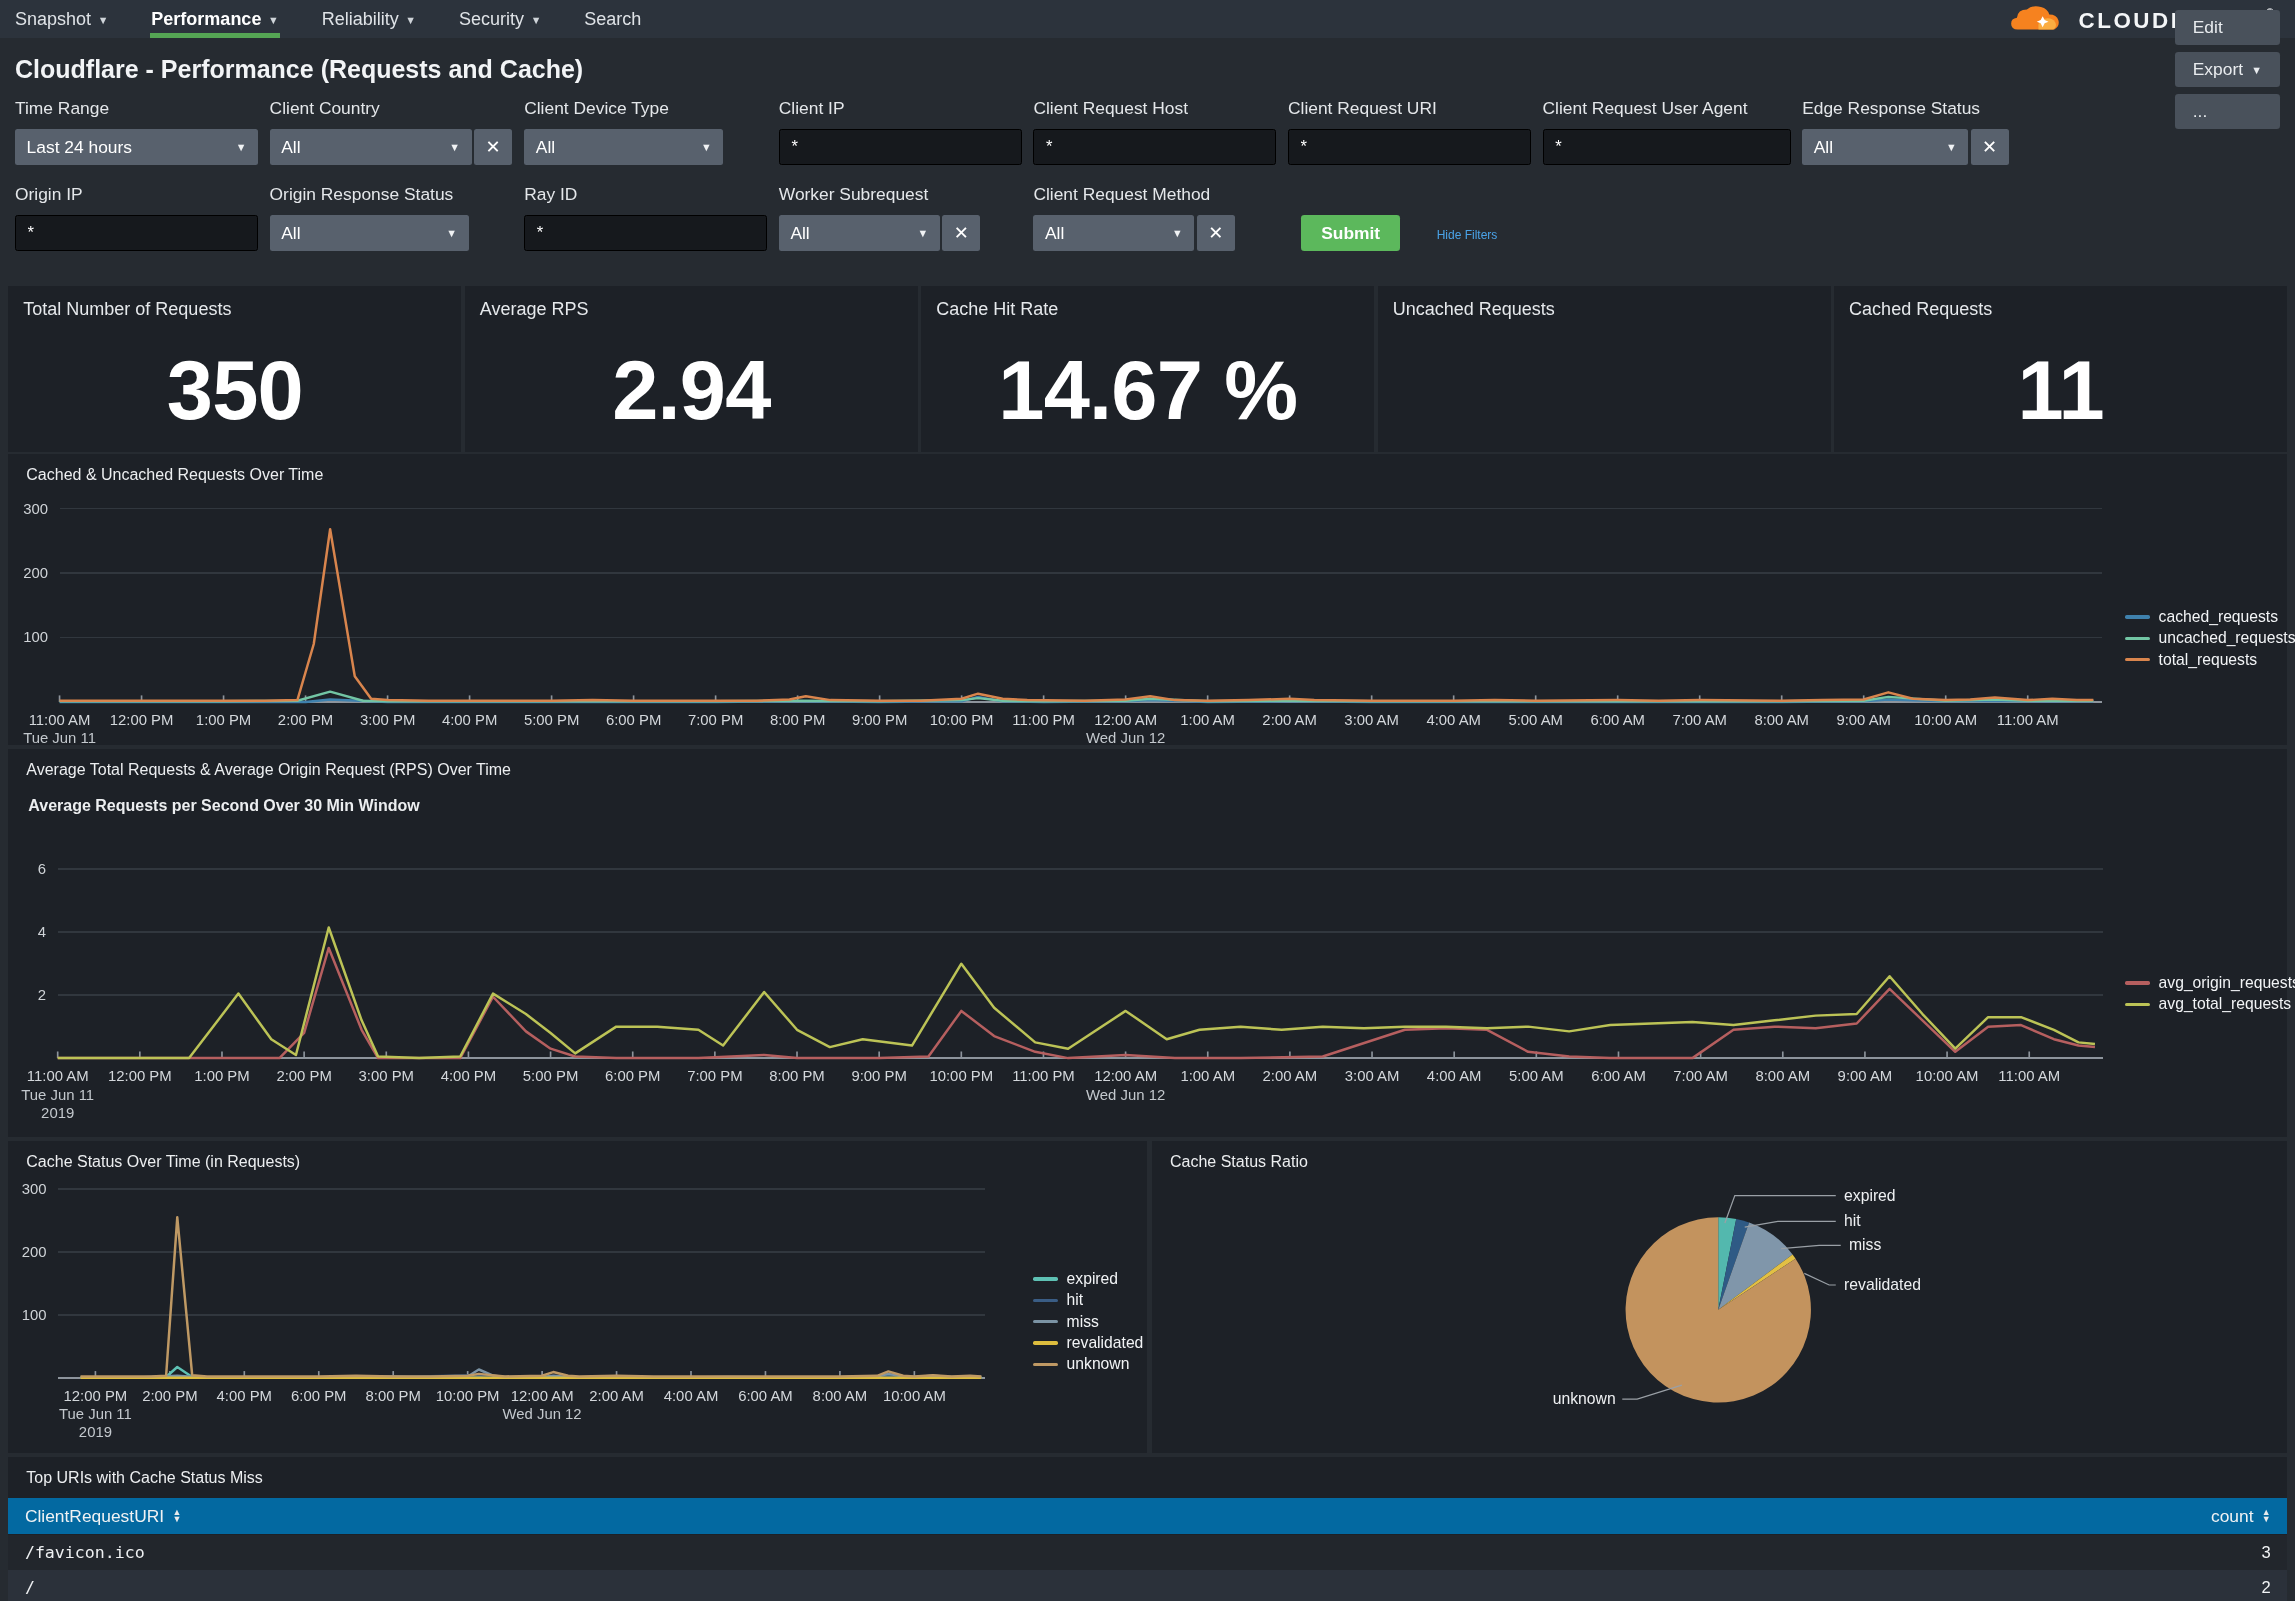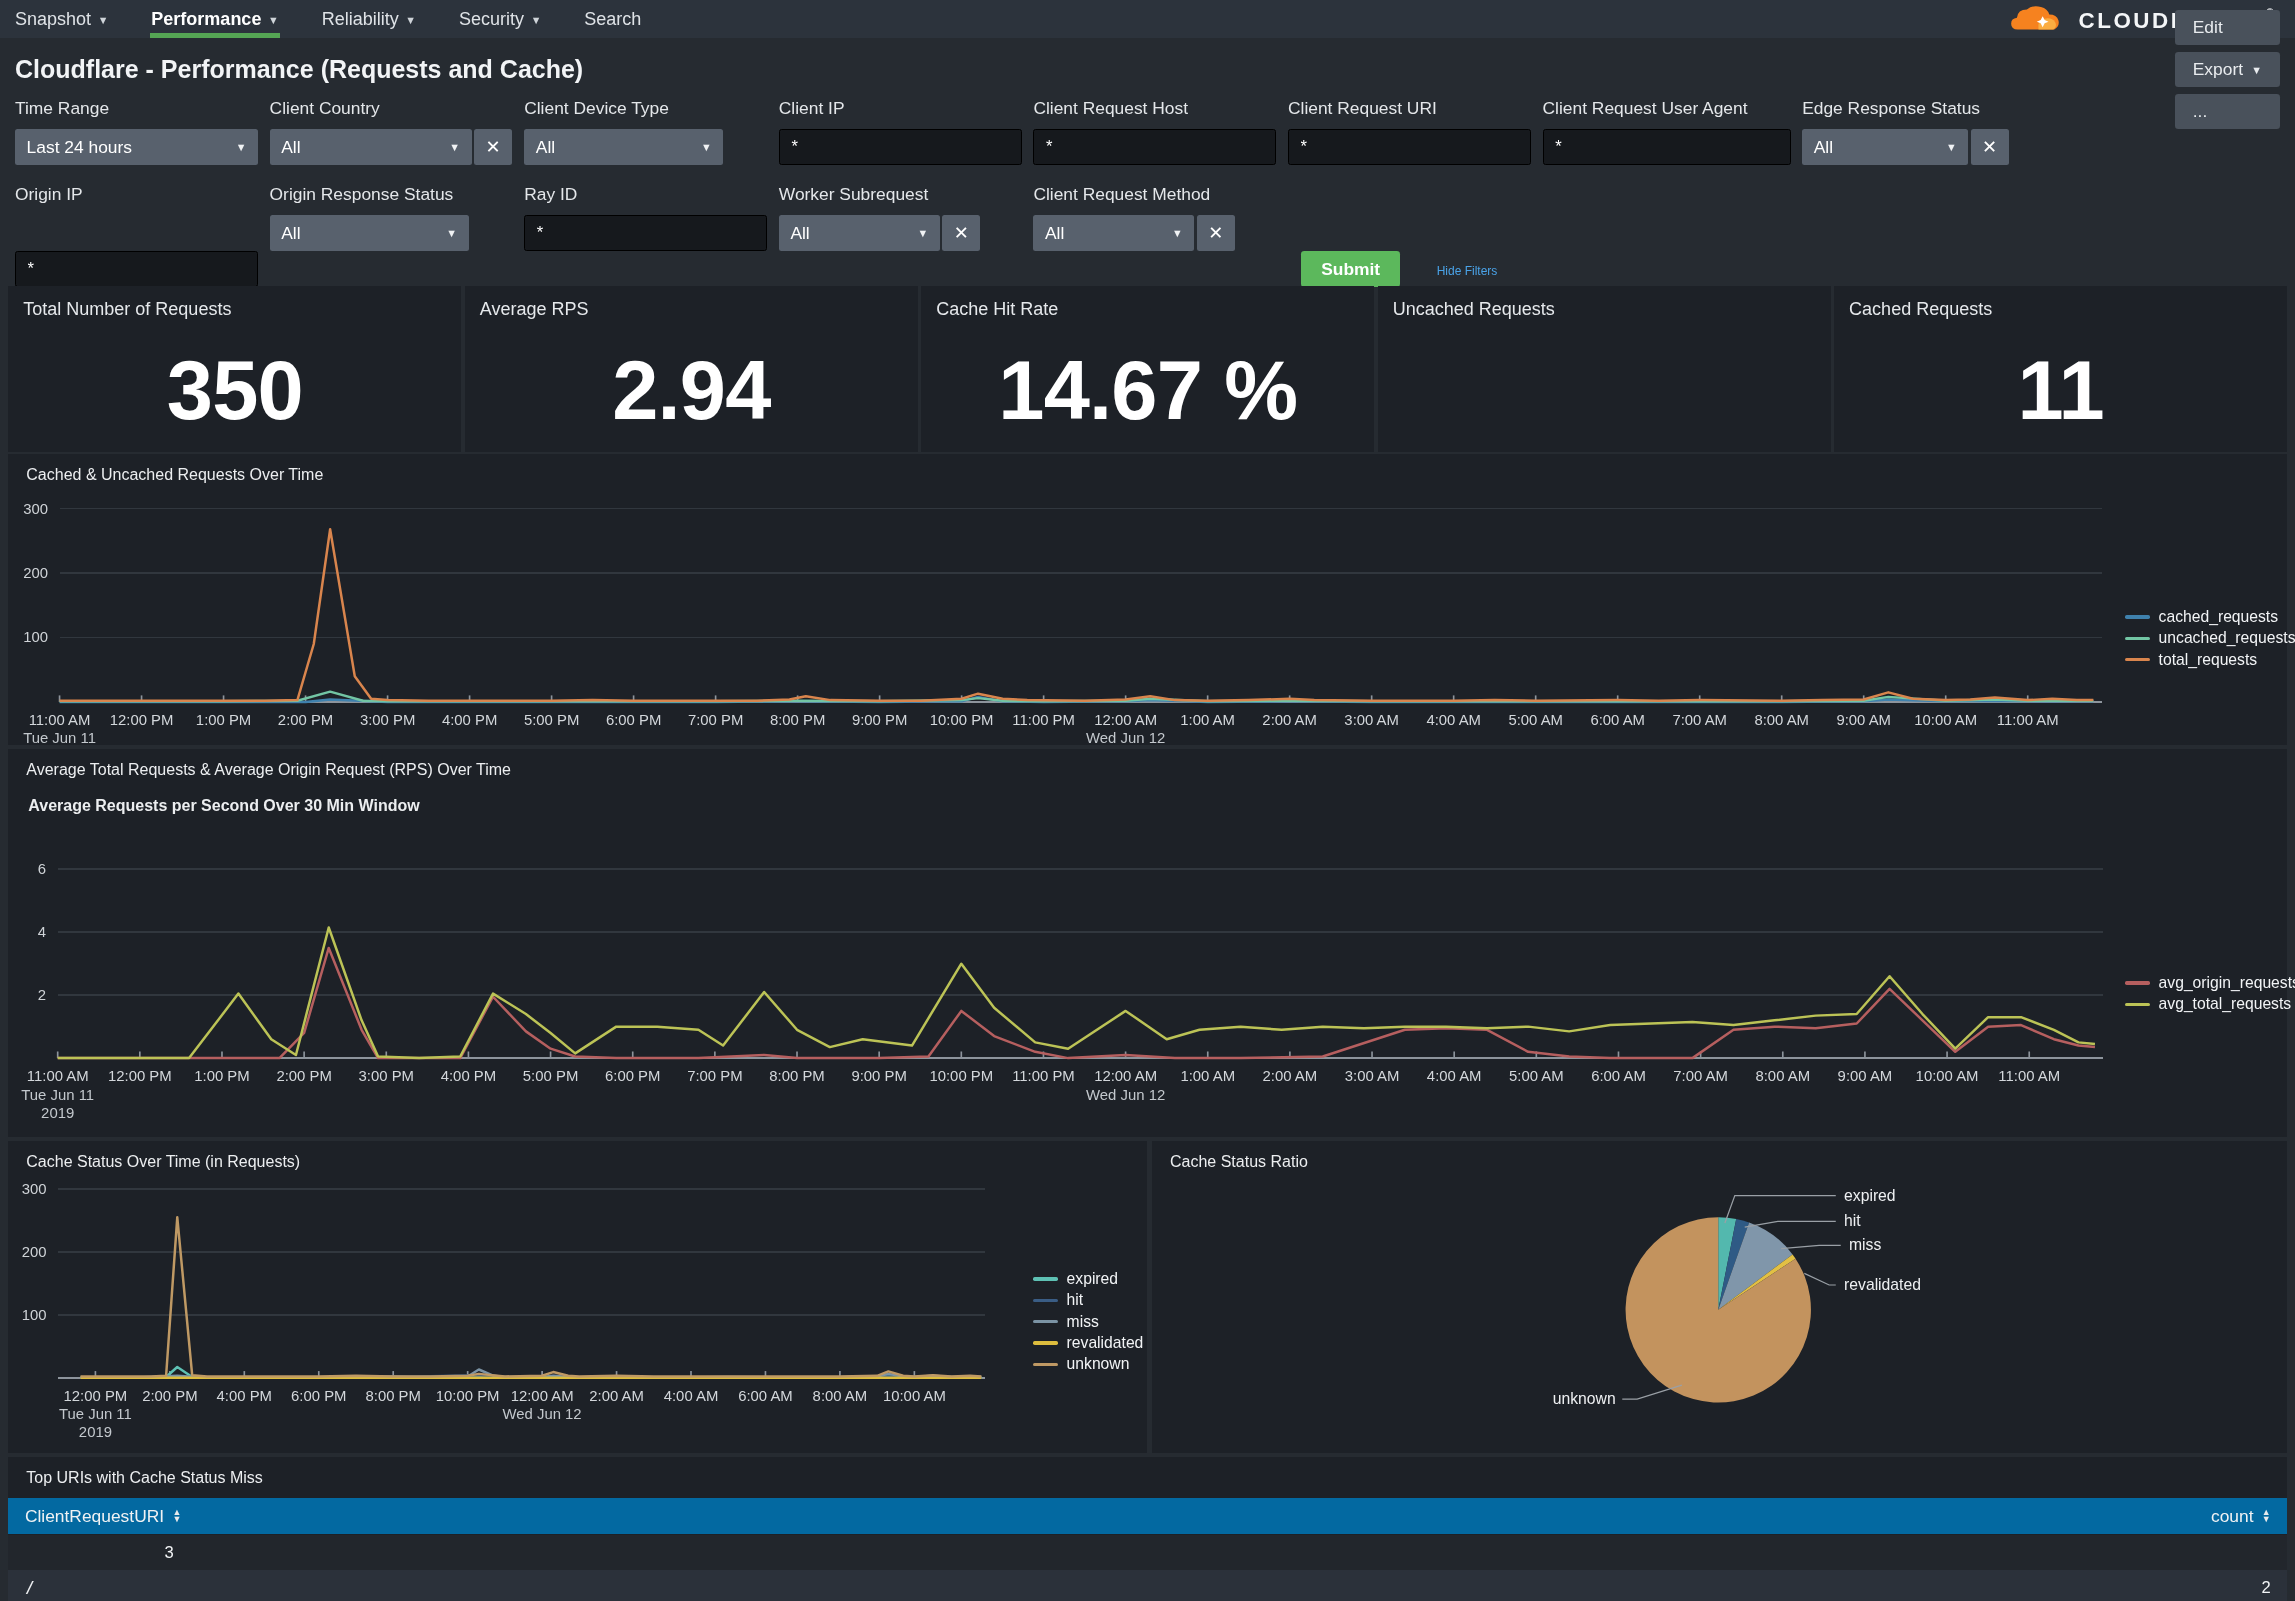--- a/index.html
+++ b/index.html
@@ -229,21 +229,21 @@
           <div class="select" style="width: 166px;">
             <span>All</span>
             <span class="caret">▼</span>
           </div>
           <button class="clear-btn">✕</button>
         </div>
       </div>
     </div>
   <div class="filters-row" id="filters-row2">
     <div style="display:flex; gap:11.6px;" id="filters-row2-items">
-        <div class="filter" style="width: 243px; gap: 36px;">
+        <div class="filter" style="width: 243px;">
           <div class="filter-label">Origin IP</div>
           <div class="filter-controls">
             <input class="text-input" value="*" style="">
           </div>
         </div>
         <div class="filter" style="width: 243px;">
           <div class="filter-label">Origin Response Status</div>
           <div class="filter-controls">
             <div class="select" style="width: 199px;">
               <span>All</span>
@@ -567,20 +567,21 @@
       <div class="th-count">
         <span>count</span>
         <span class="sort-icon">
             <span>▲</span>
             <span>▼</span>
           </span>
       </div>
     </div>
     <div class="table-rows" id="table-rows">
         <div class="table-row">
+          <div class="td-uri">/favicon.ico</div>
           <div class="td-count">3</div>
         </div>
         <div class="table-row">
           <div class="td-uri">/</div>
           <div class="td-count">2</div>
         </div>
       </div>
   </div>
 
 </div>

